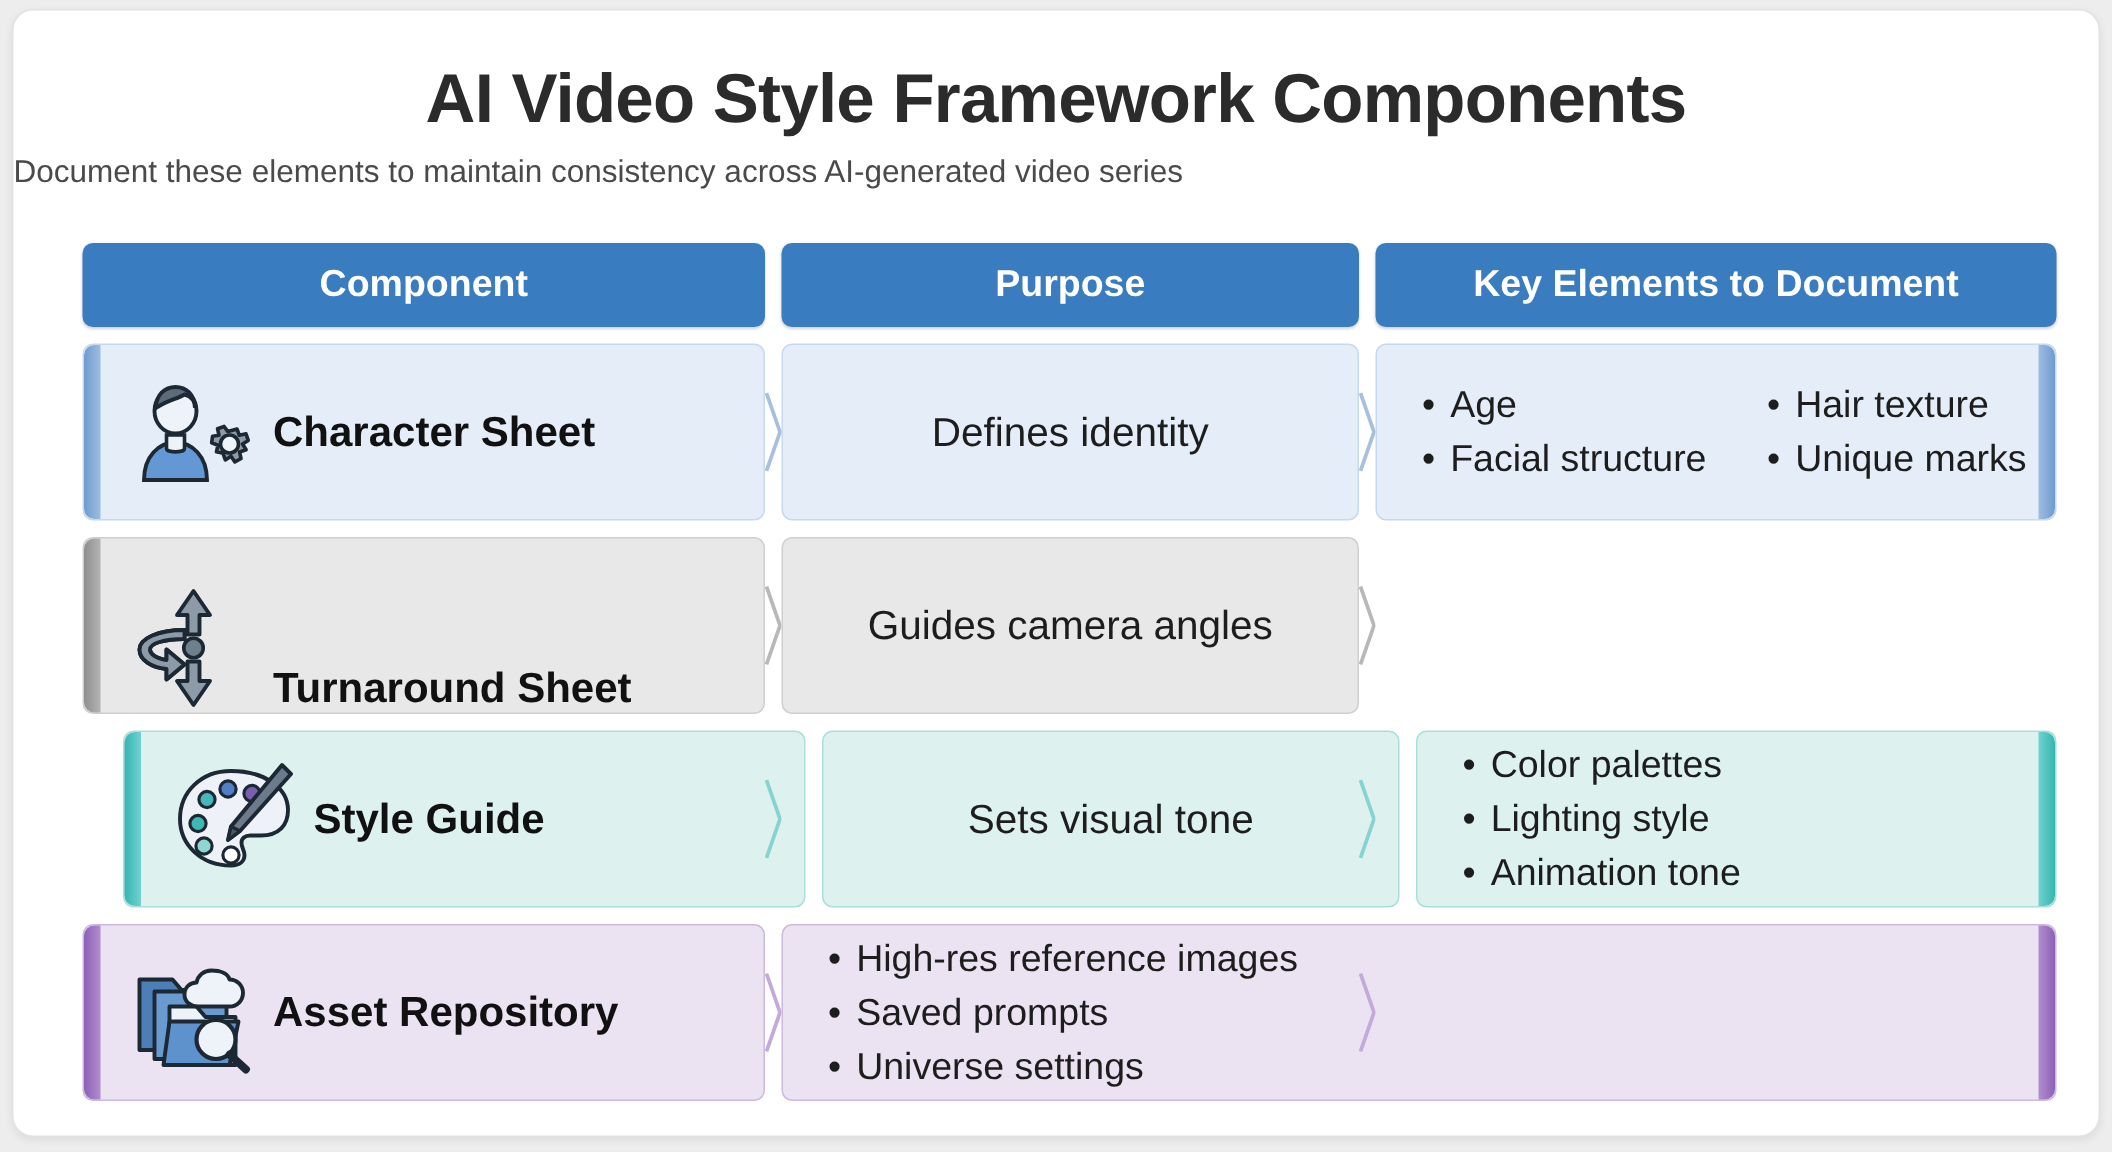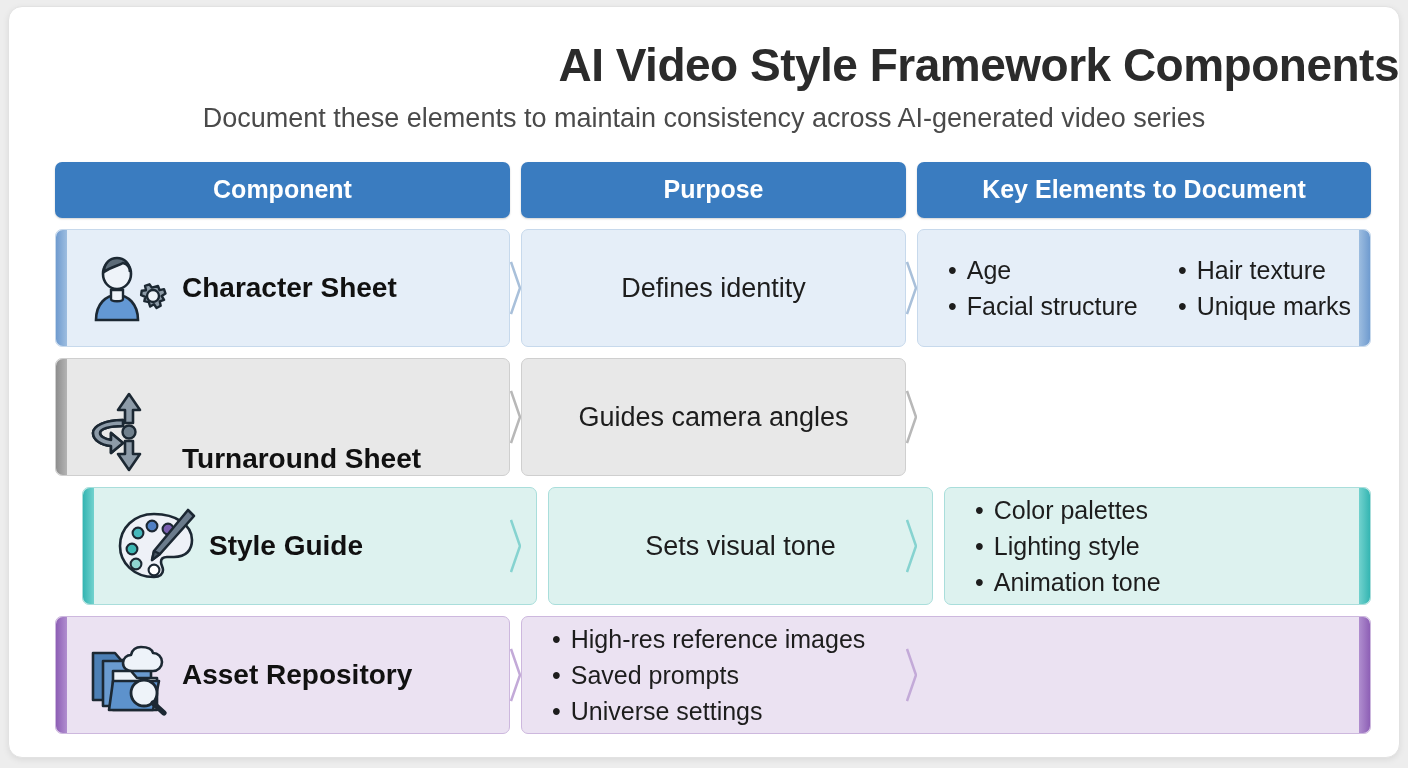--- a/index.html
+++ b/index.html
@@ -12,31 +12,31 @@
   .card {
     position: absolute;
     left: 8px; top: 6px;
     width: 1392px; height: 752px;
     background: #ffffff;
     border: 1px solid #e2e2e2;
     border-radius: 14px;
     box-shadow: 0 2px 6px rgba(0,0,0,0.08);
   }
   .page-title {
-    text-align: right;
+    text-align: center;
     font-size: 46px;
     font-weight: bold;
     color: #2b2b2b;
     letter-spacing: -0.5px;
     margin-top: 34px;
     line-height: 1.05;
   }
   .page-subtitle {
-    text-align: center;
-    font-size: 27px;
+    text-align: left;
+    font-size: 21px;
     color: #4a4a4a;
     margin-top: 14px;
     font-weight: normal;
   }
 
   .table { position: absolute; left: 46px; top: 155px; width: 1316px; }
 
   .header-row { display: flex; gap: 11px; }
   .hcell {
     background: #3a7cc0;

